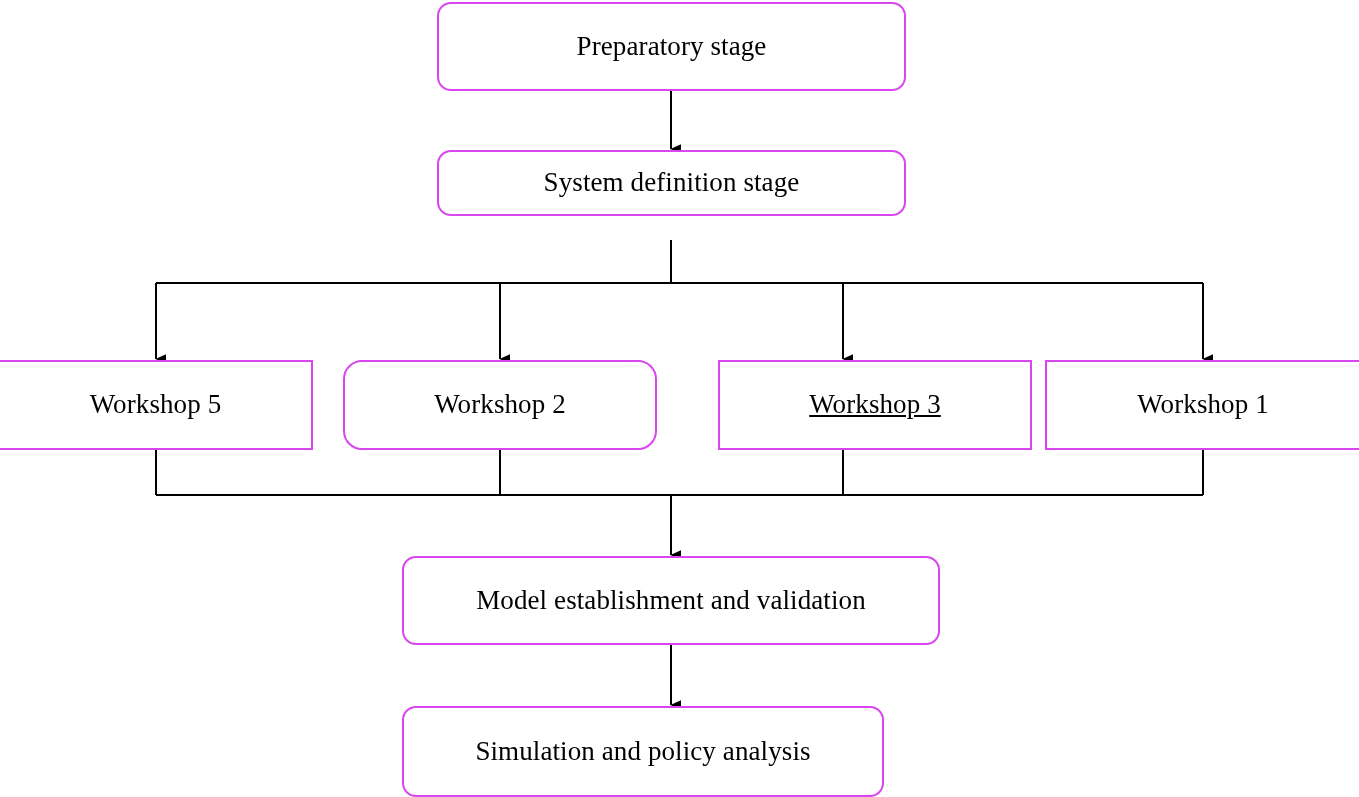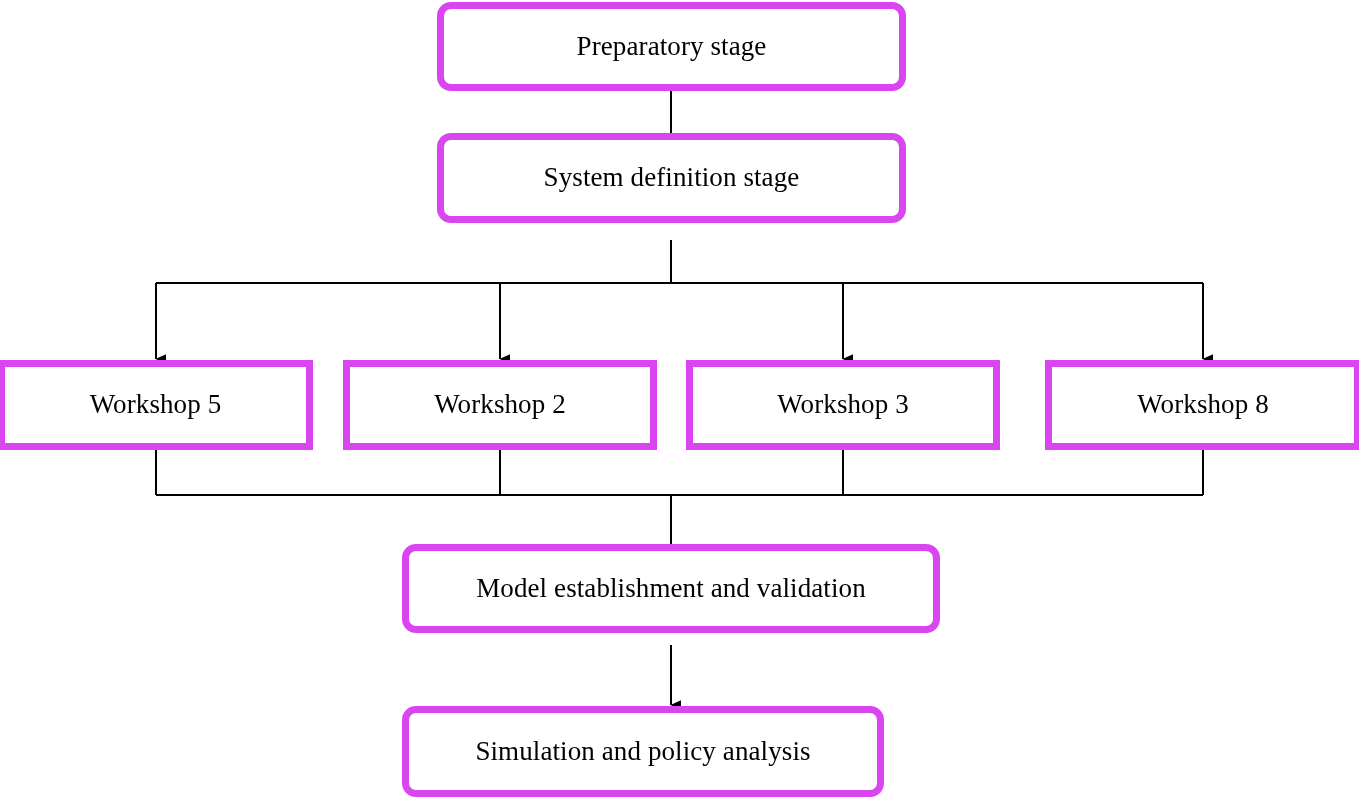--- a/index.html
+++ b/index.html
@@ -21,21 +21,21 @@
     left: 0;
     top: 0;
     width: 1359px;
     height: 797px;
     pointer-events: none;
   }
   .node {
     position: absolute;
     box-sizing: border-box;
     background: #ffffff;
-    border: 7px solid #d946ef;
+    border: 2px solid #d946ef;
     display: flex;
     align-items: center;
     justify-content: center;
     text-align: center;
     color: #000000;
     z-index: 2;
   }
   .node.rounded { border-radius: 14px; }
   .node.sharp   { border-radius: 0; }
   .node-label {
@@ -81,41 +81,41 @@
       <path d="M 671,495 L 671,555" marker-end="url(#arrowhead)"></path>
 
       <path d="M 671,645 L 671,705" marker-end="url(#arrowhead)"></path>
     </g>
   </svg>
 
   <div class="node rounded" style="left:437px; top:2px; width:469px; height:89px;">
     <span class="node-label">Preparatory stage</span>
   </div>
 
-  <div class="node rounded" style="left:437px; top:133px; width:469px; height:90px;">
+  <div class="node rounded" style="left:437px; top:150px; width:469px; height:66px;">
     <span class="node-label">System definition stage</span>
   </div>
 
   <div class="node sharp" style="left:-2px; top:360px; width:315px; height:90px;">
     <span class="node-label">Workshop 5</span>
   </div>
 
-  <div class="node sharp" style="left:343px; top:360px; width:314px; height:90px;">
+  <div class="node sharp" style="left:343px; top:360px; width:314px; height:90px;border-radius:19px;">
     <span class="node-label">Workshop 2</span>
   </div>
 
-  <div class="node sharp" style="left:686px; top:360px; width:314px; height:90px;">
+  <div class="node sharp" style="left:718px; top:360px; width:314px; height:90px;text-decoration:underline;">
     <span class="node-label">Workshop 3</span>
   </div>
 
   <div class="node sharp" style="left:1045px; top:360px; width:316px; height:90px;">
-    <span class="node-label">Workshop 8</span>
+    <span class="node-label">Workshop 1</span>
   </div>
 
-  <div class="node rounded" style="left:402px; top:544px; width:538px; height:89px;">
+  <div class="node rounded" style="left:402px; top:556px; width:538px; height:89px;">
     <span class="node-label">Model establishment and validation</span>
   </div>
 
   <div class="node rounded" style="left:402px; top:706px; width:482px; height:91px;">
     <span class="node-label">Simulation and policy analysis</span>
   </div>
 
 </div>
 
 </body></html>

